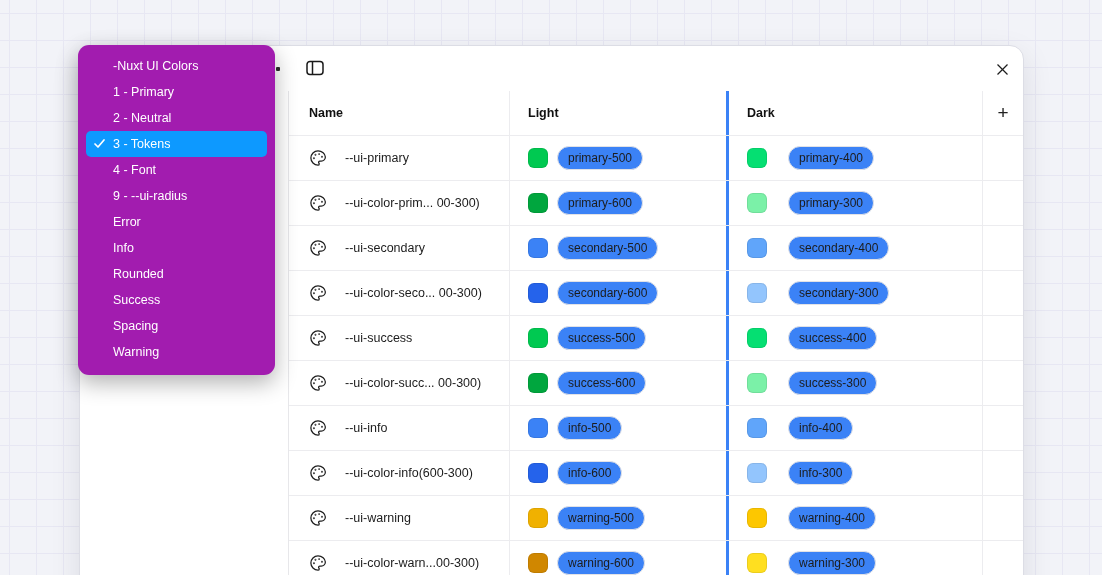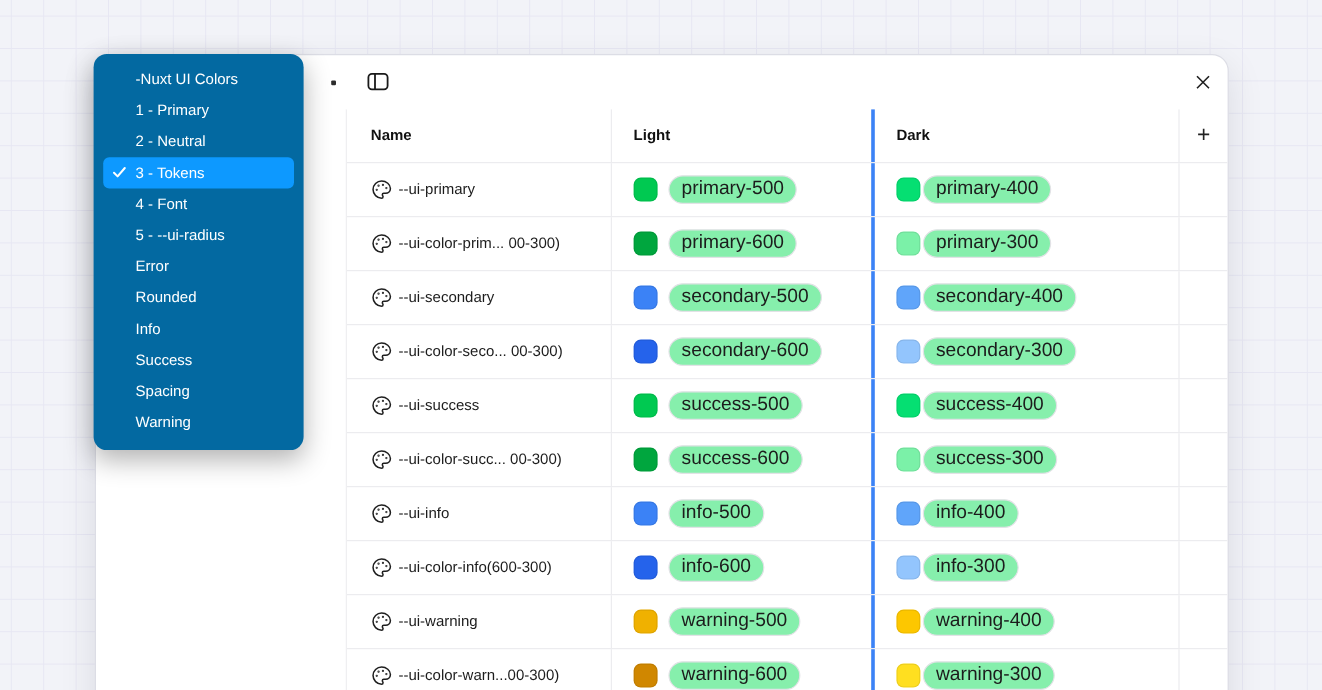--- a/index.html
+++ b/index.html
@@ -41,43 +41,43 @@
   .sidebar {
     position:absolute; left:0; top:45px; bottom:0; width:209px;
     border-right:1px solid #e7e7ea;
     border-bottom-left-radius:14px;
     background:#fff;
   }
 
   
   .table { position:absolute; left:209px; top:45px; right:0; bottom:0; overflow:hidden; }
   .trow { display:flex; height:45px; border-bottom:1px solid #ececef; }
-  .cell-name  { width:221px; display:flex; align-items:center; gap:5px; padding-left:20px; border-right:1px solid #ececef; overflow:hidden; }
+  .cell-name  { width:221px; display:flex; align-items:center; gap:18px; padding-left:20px; border-right:1px solid #ececef; overflow:hidden; }
   .cell-light { width:219px; display:flex; align-items:center; gap:9px; padding-left:18px; border-right:3px solid #3b82f6; }
-  .cell-dark  { width:254px; display:flex; align-items:center; gap:2px; padding-left:18px; border-right:1px solid #ececef; }
+  .cell-dark  { width:254px; display:flex; align-items:center; gap:21px; padding-left:18px; border-right:1px solid #ececef; }
   .cell-plus  { flex:1; display:flex; align-items:center; justify-content:center; }
   .thead { font-weight:bold; font-size:12.5px; color:#111; }
   .thead .cell-light, .thead .cell-dark, .thead .cell-name { gap:0; }
   .plus-btn {
     width:28px; height:28px; display:flex; align-items:center; justify-content:center;
     font-size:19px; font-weight:300; color:#222; border-radius:5px; cursor:pointer;
   }
   .var-name { font-size:12.5px; color:#1c1c1c; white-space:nowrap; }
   .swatch { width:20px; height:20px; border-radius:6px; box-shadow:inset 0 0 0 1px rgba(0,0,0,0.08); flex:none; }
   .chip {
     display:inline-flex; align-items:center; height:24px; padding:0 10px;
-    border:1px solid #e2e2e6; border-radius:12px; background:#86efac;
-    font-size:16px; color:#1c1c1c; white-space:nowrap;
+    border:1px solid #e2e2e6; border-radius:12px; background:#3b82f6;
+    font-size:12px; color:#1c1c1c; white-space:nowrap;
   }
   .palette-icon { flex:none; display:flex; }
 
   
   .dropdown {
-    position:absolute; left:78px; top:45px; width:175px;
-    background:#0369a1;
+    position:absolute; left:78px; top:45px; width:197px;
+    background:#a21caf;
     border-radius:11px;
     box-shadow:0 8px 22px rgba(0,0,0,0.30);
     padding:8px 0 10px 0;
     z-index:10;
   }
   .menu-item {
     position:relative; height:26px; margin:0 8px;
     display:flex; align-items:center;
     padding-left:27px;
     color:#ffffff; font-size:12.5px;
@@ -443,40 +443,40 @@
   </div>
 
   <div class="menu-item">
 
     <span>4 - Font</span>
   </div>
 
 
   <div class="menu-item">
 
-    <span>5 - --ui-radius</span>
+    <span>9 - --ui-radius</span>
   </div>
 
   <div class="menu-item">
 
     <span>Error</span>
   </div>
 
   <div class="menu-item">
 
+    <span>Info</span>
+  </div>
+
+  <div class="menu-item">
+
     <span>Rounded</span>
   </div>
 
   <div class="menu-item">
 
-    <span>Info</span>
-  </div>
-
-  <div class="menu-item">
-
     <span>Success</span>
   </div>
 
   <div class="menu-item">
 
     <span>Spacing</span>
   </div>
 
   <div class="menu-item">
 

